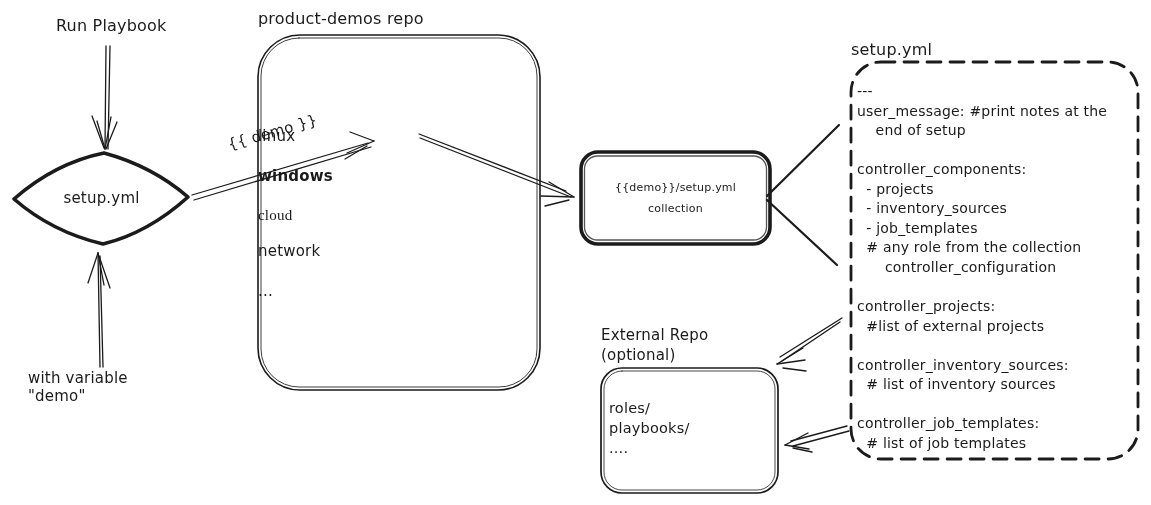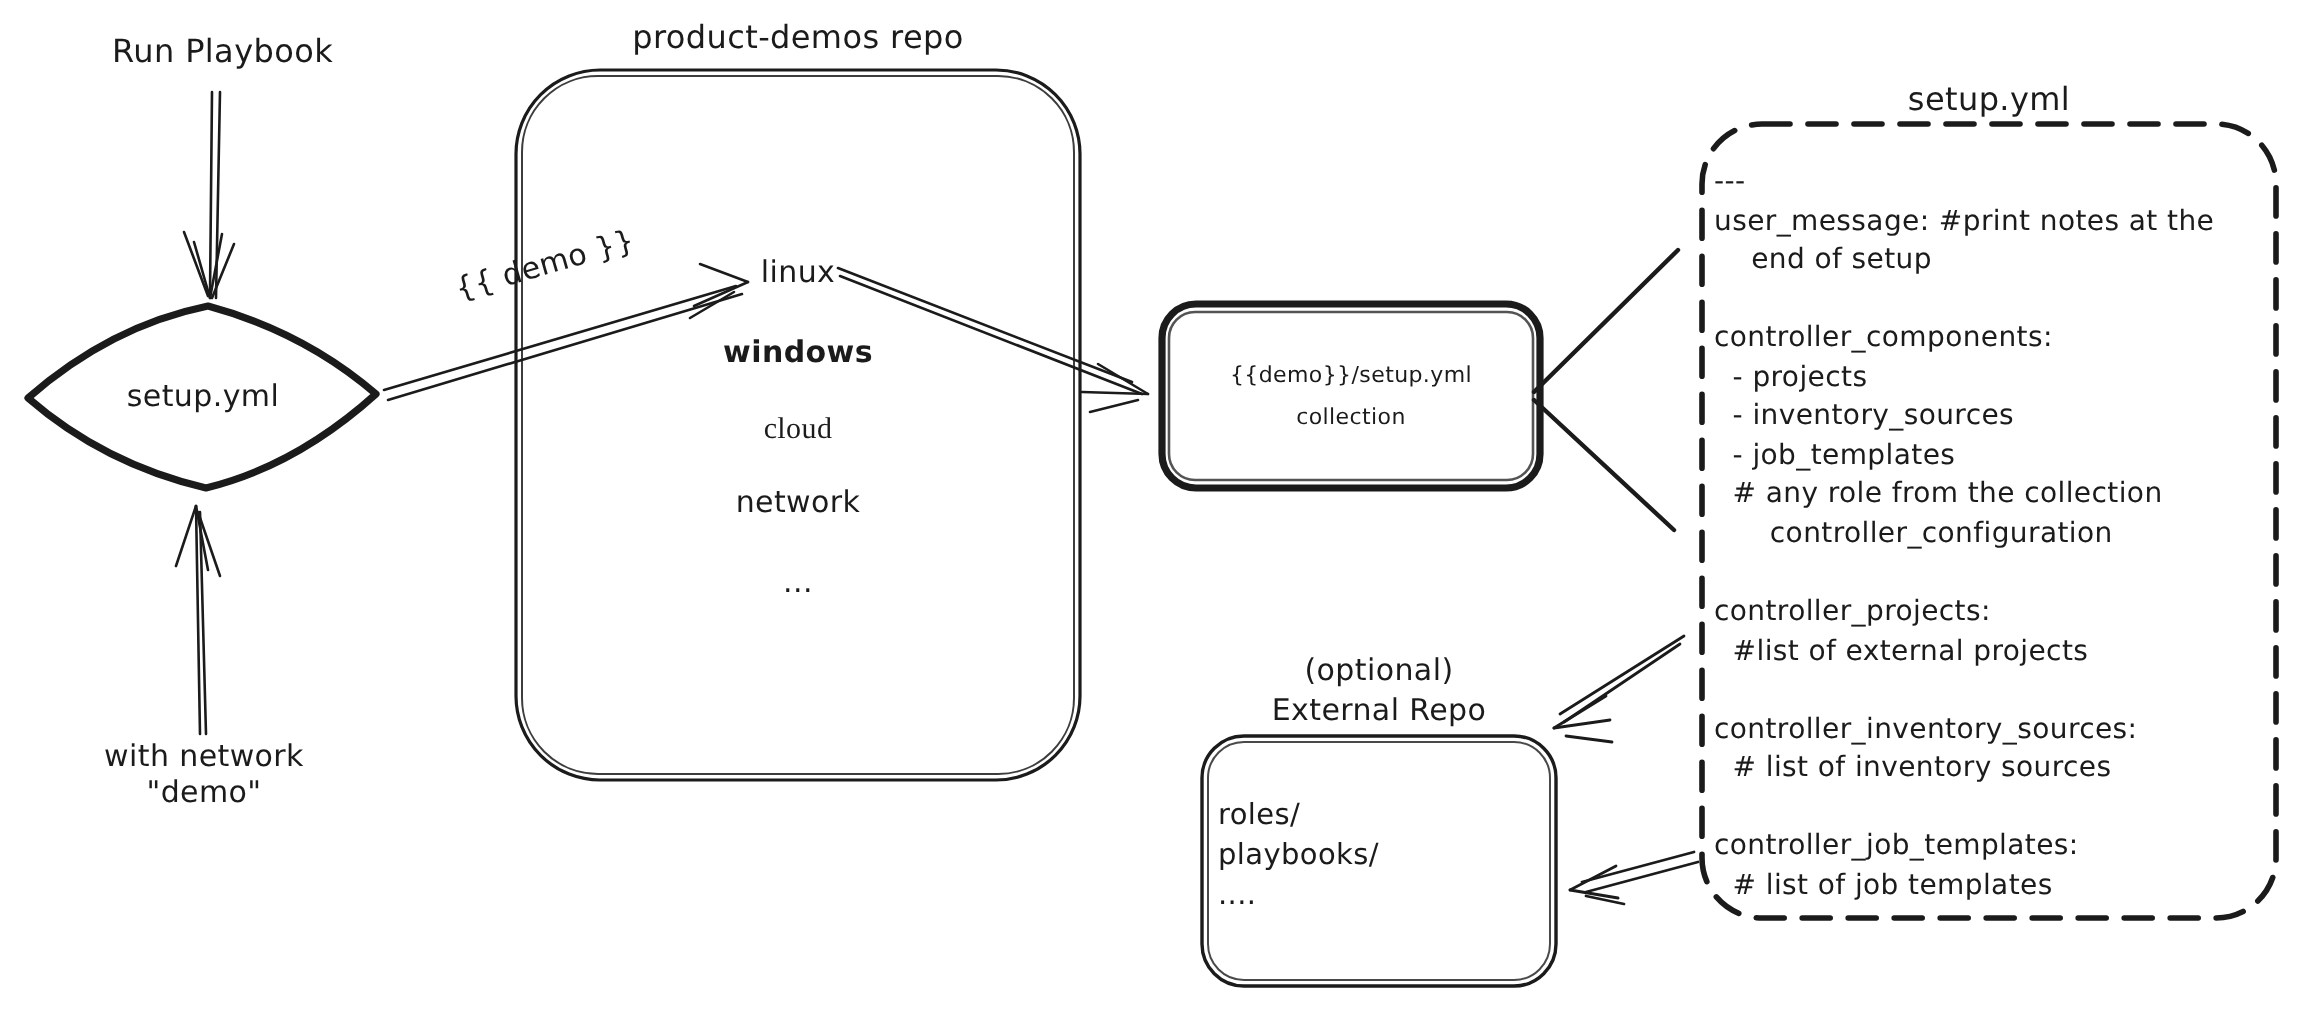--- a/index.html
+++ b/index.html
@@ -24,21 +24,21 @@
     stroke-linecap: round;
     stroke-linejoin: round;
   }
   .label {
     position: absolute;
     color: var(--ink, #1b1b1b);
     white-space: nowrap;
     letter-spacing: 0.2px;
     line-height: 1.2;
   }
-  .centered { text-align: center; white-space: normal; }
+  .centered { text-align: left; white-space: normal; }
   .code {
     white-space: pre;
     font-size: 14px;
     line-height: 19.55px;
   }
   .t16 { font-size: 16px; }
   .t15 { font-size: 15px; }
   .diamond-label {
     left: 14px; top: 189px; width: 175px;
     font-size: 15px; text-align: center;
@@ -140,21 +140,21 @@
       <path d="M785,445 L809,449"></path>
       <path d="M793,448 L812,452"></path>
     </g>
   </svg>
 
   <div class="label t16" style="left:56px; top:16px;">Run Playbook</div>
 
   <div class="label diamond-label">setup.yml</div>
 
   <div class="label centered t15" style="left:28px; top:369px; width:148px; line-height:18px;">
-    <div>with network</div>
+    <div>with variable</div>
     <div>"demo"</div>
   </div>
 
   <div class="label demo-arrow-label">{{ demo }}</div>
 
   <div class="label centered t16" style="left:258px; top:9px; width:282px;">product-demos repo</div>
 
   <div class="label centered t15" style="left:258px; top:127px; width:282px;">linux</div>
   <div class="label centered t15" style="left:258px; top:167px; width:282px;font-weight:bold;">windows</div>
   <div class="label centered t15" style="left:258px; top:206px; width:282px;font-family:Liberation Serif, serif;">cloud</div>
@@ -182,21 +182,21 @@
 controller_projects:
   #list of external projects
 
 controller_inventory_sources:
   # list of inventory sources
 
 controller_job_templates:
   # list of job templates</div>
 
   <div class="label centered t15" style="left:601px; top:326px; width:177px; line-height:19.5px;">
+    <div>External Repo</div>
     <div>(optional)</div>
-    <div>External Repo</div>
   </div>
 
   <div class="label code ext-code">roles/
 playbooks/
 ....</div>
 
 </div>
 
 </body></html>

